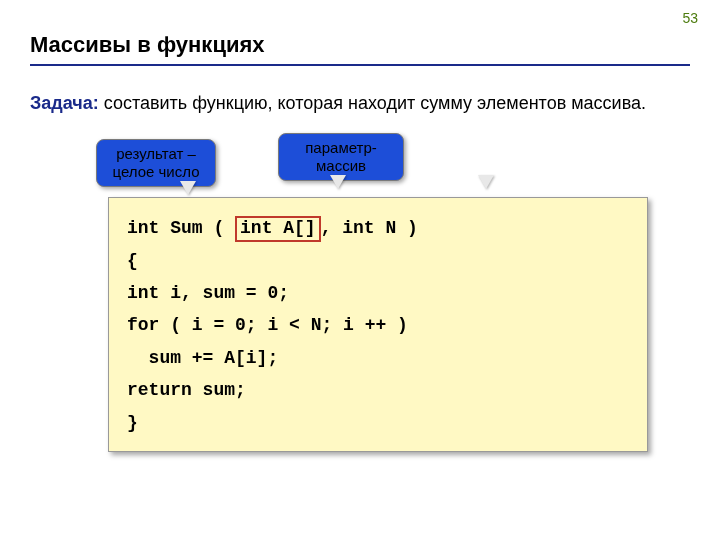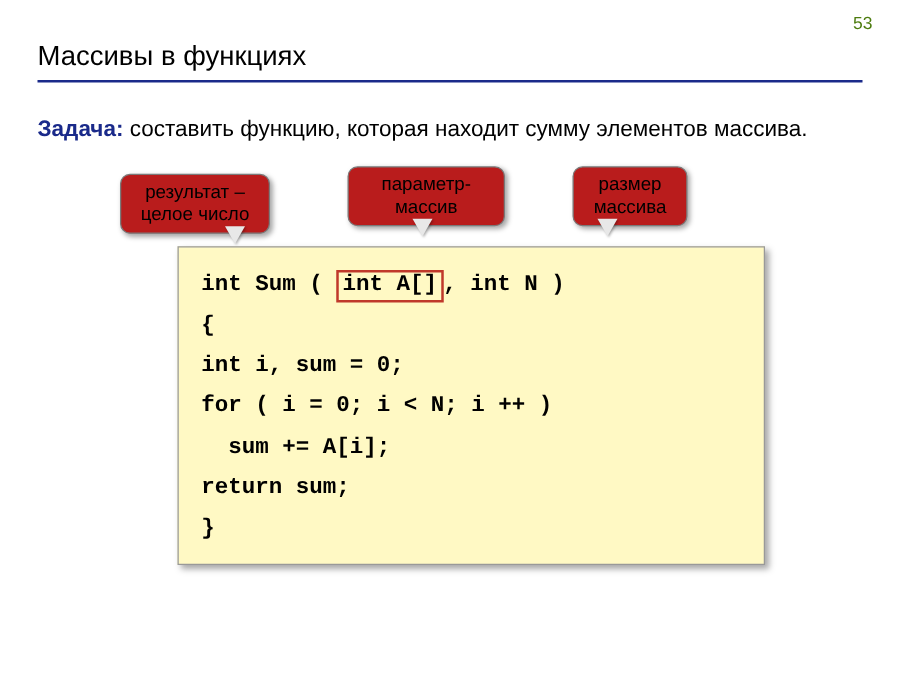--- a/index.html
+++ b/index.html
@@ -14,21 +14,21 @@
   }
   .page-num {
     position: absolute;
     top: 10px;
     right: 22px;
     font-size: 14px;
     color: #4d7c0f;
   }
   .title {
     font-size: 22px;
-    font-weight: normal;
+    font-weight: bold;
     color: #000;
     margin: 12px 0 6px 0;
   }
   .rule {
     border: none;
     border-top: 2px solid #1a2a8a;
     margin: 0 0 10px 0;
   }
   .task {
     font-size: 18px;
@@ -41,21 +41,21 @@
     color: #1a2a8a;
     font-weight: bold;
   }
   .callouts {
     position: relative;
     height: 64px;
     margin-left: 40px;
   }
   .callout {
     position: absolute;
-    background: #b91c1c;
+    background: #1d4ed8;
     border: 1px solid #7a7a7a;
     border-radius: 8px;
     padding: 5px 12px;
     font-size: 15px;
     text-align: center;
     line-height: 1.2;
     box-shadow: 2px 2px 4px rgba(0,0,0,0.35);
   }
   .callout.c1 { left: 26px;  top: 6px; width: 120px;}
   .callout.c2 { left: 208px; top: 0;   width: 126px;}
@@ -65,22 +65,22 @@
     width: 0; height: 0;
     border-left: 8px solid transparent;
     border-right: 8px solid transparent;
     border-top: 14px solid #e8e8e8;
     filter: drop-shadow(1px 1px 1px rgba(0,0,0,0.3));
   }
   .pointer.p1 { left: 110px; top: 48px; }
   .pointer.p2 { left: 260px; top: 42px; }
   .pointer.p3 { left: 408px; top: 42px; }
   .code-box {
-    margin-left: 112px;
-    width: 470px;
+    margin-left: 78px;
+    width: 540px;
     background: #fff9c4;
     border: 1px solid #999;
     box-shadow: 3px 3px 5px rgba(0,0,0,0.35);
     padding: 14px 18px 12px 18px;
     font-family: "Courier New", monospace;
     font-size: 18px;
     font-weight: bold;
     line-height: 1.8;
     white-space: pre;
     position: relative;
@@ -101,21 +101,20 @@
 <div class="title">Массивы в функциях</div>
 <hr class="rule">
 
 <div class="task">
   <span class="label">Задача:</span><span> составить функцию, которая находит сумму элементов массива.</span>
 </div>
 
 <div class="callouts">
   <div class="callout c1">результат – целое число</div>
   <div class="callout c2">параметр-массив</div>
-  <div class="callout c3">размер массива</div>
   <div class="pointer p1"></div>
   <div class="pointer p2"></div>
   <div class="pointer p3"></div>
 </div>
 
 <div class="code-box"><span>int Sum ( </span><span class="hl">int A[]</span><span>, int N )</span>
 <span>{</span>
 <span>int i, sum = 0;</span>
 <span>for ( i = 0; i &lt; N; i ++ )</span>
 <span>  sum += A[i];</span>

